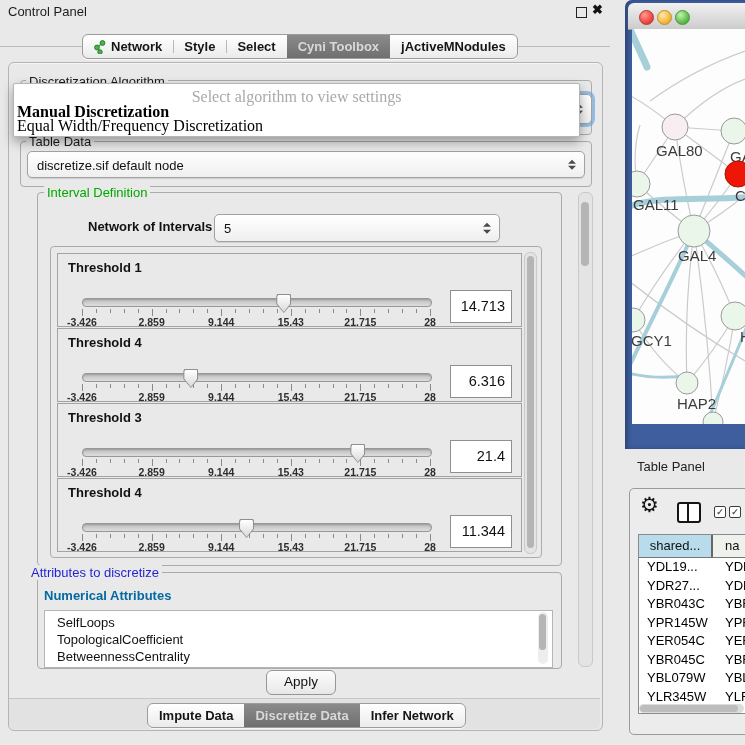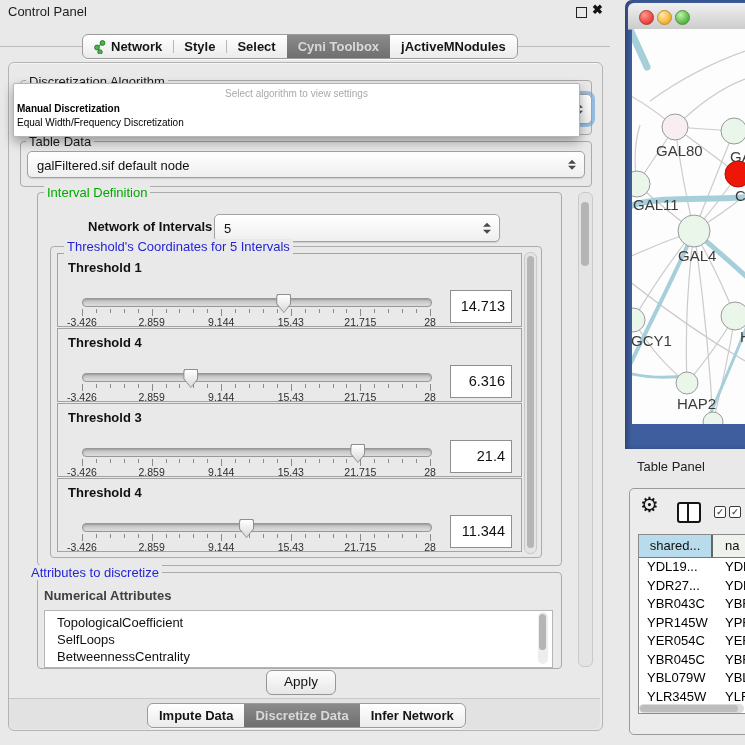--- a/index.html
+++ b/index.html
@@ -43,40 +43,40 @@
   .spin i{display:block;width:0;height:0;border-left:4px solid transparent;border-right:4px solid transparent;}
   .spin .up{border-bottom:4.5px solid #4a4a4a;margin-bottom:2.5px;}
   .spin .dn{border-top:4.5px solid #4a4a4a;}
 
   
   .algo-combo{left:27px;top:94px;width:563px;height:28px;z-index:5;
               box-shadow:0 0 0 3px rgba(104,164,218,.65),0 1px 1px rgba(0,0,0,.1);}
 
   
   .popup{left:13px;top:83px;width:565px;height:52px;background:#fff;border:1px solid #b5b5b5;
-         border-radius:2px;box-shadow:0 5px 12px rgba(0,0,0,.35);z-index:40;font-size:10px;}
+         border-radius:2px;box-shadow:0 5px 12px rgba(0,0,0,.35);z-index:40;font-size:16px;font-family:Liberation Serif, serif;}
   .pp-hint{position:absolute;top:4px;left:0;right:0;text-align:center;color:#a9a9a9;}
   .pp-opt1{position:absolute;top:19px;left:3px;font-weight:bold;color:#000;}
   .pp-opt2{position:absolute;top:33px;left:3px;color:#000;}
 
   
   .thr-panel{position:absolute;left:57px;width:463px;height:72px;border:1px solid #a3a3a3;background:#e9e9e9;}
   .thr-label{position:absolute;left:10px;top:6px;font-size:13px;font-weight:bold;color:#111;}
   .thr-track{position:absolute;left:24px;top:44px;width:348px;height:7px;border-radius:4px;
              background:linear-gradient(#bdbdbd,#dedede);border:1px solid #989898;box-shadow:inset 0 1px 2px rgba(0,0,0,.2);}
   .thr-thumb{position:absolute;top:-5px;width:15px;height:19px;
              clip-path:polygon(6% 0,94% 0,100% 10%,100% 52%,50% 100%,0 52%,0 10%);background:#8f8f8f;}
   .thr-thumb i{position:absolute;left:1px;top:1px;width:13px;height:17px;display:block;
              clip-path:polygon(6% 0,94% 0,100% 10%,100% 52%,50% 100%,0 52%,0 10%);
              background:linear-gradient(#ffffff,#d9d9d9);}
   .thr-ticks{position:absolute;left:24px;top:55px;width:348px;height:8px;}
   .tick{position:absolute;top:0;width:1px;background:#8a8a8a;}
   .tick.minor{height:4px;} .tick.major{height:7px;}
   .thr-ticklabels{position:absolute;left:24px;top:62px;width:348px;height:12px;}
-  .ticklab{position:absolute;transform:translateX(-50%);font-size:10.5px;font-weight:normal;color:#2e2e2e;white-space:nowrap;}
+  .ticklab{position:absolute;transform:translateX(-50%);font-size:10.5px;font-weight:bold;color:#2e2e2e;white-space:nowrap;}
   .thr-value{position:absolute;left:392px;top:36px;width:54px;height:31px;background:#fff;
              border:1.5px solid #8f8f8f;font-size:14.5px;color:#111;text-align:right;line-height:31px;padding-right:6px;}
 
   
   .v-track{background:#e4e4e4;border:1px solid #c9c9c9;border-radius:6px;}
   .v-thumb{position:absolute;background:#b5b5b5;border-radius:4px;}
 
   
   .attr-list{left:44px;top:610px;width:507px;height:56px;background:#fff;border:1px solid #b5b5b5;overflow:hidden;}
   .attr-item{font-size:13px;color:#111;line-height:17px;padding-left:12px;white-space:nowrap;}
@@ -166,41 +166,40 @@
 
   <div class="abs popup">
     <div class="pp-hint">Select algorithm to view settings</div>
     <div class="pp-opt1">Manual Discretization</div>
     <div class="pp-opt2">Equal Width/Frequency Discretization</div>
   </div>
 
   <div class="abs group" style="left:20px;top:141px;width:570px;height:44px;"></div>
   <div class="abs group-title t-black" style="left:26px;top:134px;">Table Data</div>
   <div class="abs combo" style="left:27px;top:151px;width:556px;height:25px;">
-    <span class="val">galFiltered.sif default node</span>
+    <span class="val">discretize.sif default node</span>
     <span class="spin">
         <i class="up"></i>
         <i class="dn"></i>
       </span>
   </div>
 
   <div class="abs group" style="left:37px;top:192px;width:523px;height:372px;"></div>
   <div class="abs group-title t-green" style="left:44px;top:185px;">Interval Definition</div>
 
   <div class="abs" style="left:88px;top:219px;font-size:13px;font-weight:bold;color:#111;">Network of Intervals</div>
   <div class="abs combo" style="left:214px;top:214px;width:284px;height:26px;">
     <span class="val">5</span>
     <span class="spin">
         <i class="up"></i>
         <i class="dn"></i>
       </span>
   </div>
 
   <div class="abs group" style="left:50px;top:246px;width:490px;height:310px;"></div>
-  <div class="abs group-title t-blue" style="left:64px;top:239px;">Threshold's Coordinates for 5 Intervals</div>
   <div id="thresholds-host">
       <div class="thr-panel" style="top: 253px;">
         <div class="thr-label">Threshold 1</div>
         <div class="thr-track">
           <div class="thr-thumb" style="left: calc(57.7% - 7.5px);">
             <i></i>
           </div>
         </div>
         <div class="thr-ticks">
           <div class="tick major" style="left: 0%;"></div>
@@ -376,25 +375,25 @@
         <div class="thr-value">11.344</div>
       </div>
     </div>
 
   <div class="abs v-track" style="left:524px;top:252px;width:11px;height:300px;">
     <div class="v-thumb" style="left:1.5px;top:3px;width:7px;height:292px;"></div>
   </div>
 
   <div class="abs group" style="left:37px;top:572px;width:523px;height:95px;"></div>
   <div class="abs group-title t-blue" style="left:28px;top:565px;">Attributes to discretize</div>
-  <div class="abs" style="left:44px;top:588px;font-size:13px;font-weight:bold;color:#404040;">Numerical Attributes</div>
+  <div class="abs" style="left:44px;top:588px;font-size:13px;font-weight:bold;color:#0369a1;">Numerical Attributes</div>
   <div class="abs attr-list" id="attr-list">
     <div style="height:3px;"></div>
-  <div class="attr-item">TopologicalCoefficient</div>
-      <div class="attr-item">SelfLoops</div>
+  <div class="attr-item">SelfLoops</div>
+      <div class="attr-item">TopologicalCoefficient</div>
       <div class="attr-item">BetweennessCentrality</div>
     </div>
   <div class="abs v-track" style="left:538px;top:612px;width:10px;height:52px;border:none;background:#ededed;">
     <div class="v-thumb" style="left:1px;top:2px;width:7px;height:36px;"></div>
   </div>
 
   <div class="abs v-track" style="left:578px;top:192px;width:13px;height:473px;">
     <div class="v-thumb" style="left:2px;top:9px;width:8px;height:64px;"></div>
   </div>
 

